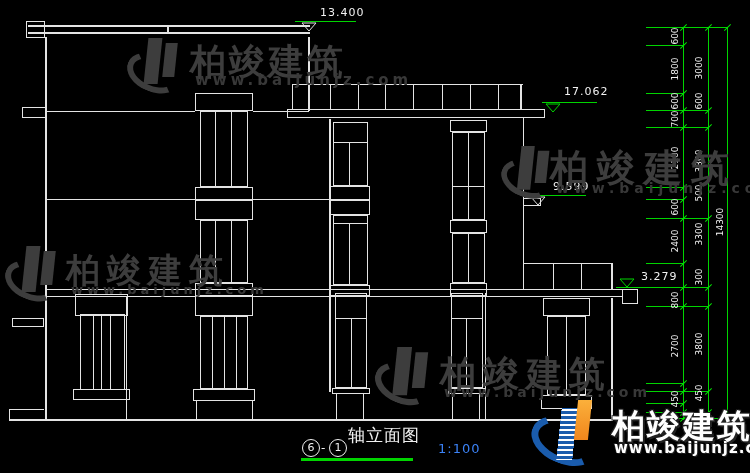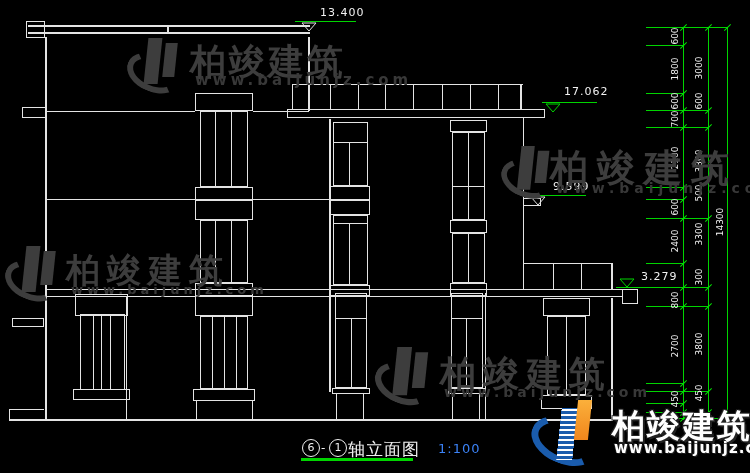--- a/index.html
+++ b/index.html
@@ -38,21 +38,21 @@
                background:linear-gradient(180deg,#fbb03b,#f0861c);transform:skewX(-6deg);}
   #brandlogo .bname{position:absolute;left:84px;top:6px;font-size:33px;font-weight:bold;color:#ffffff;
                letter-spacing:2px;white-space:nowrap;
                text-shadow:2px 2px 0 #222,-1px -1px 0 #222,1px -1px 0 #222,-1px 1px 0 #222;}
   #brandlogo .burl{position:absolute;left:86px;top:41px;font-size:15px;font-weight:bold;color:#ffffff;
                letter-spacing:1px;white-space:nowrap;
                text-shadow:1px 1px 0 #222,-1px -1px 0 #222;}
   
   .axis-circle{position:absolute;width:16px;height:16px;border:1px solid #f0f0f0;border-radius:50%;
                color:#f0f0f0;font-size:11px;line-height:16px;text-align:center;}
-  #title-name{position:absolute;left:348px;top:438px;font-size:17px;color:#f0f0f0;letter-spacing:1px;}
+  #title-name{position:absolute;left:348px;top:424px;font-size:17px;color:#f0f0f0;letter-spacing:1px;}
   #title-dash{position:absolute;left:321px;top:441px;font-size:12px;color:#f0f0f0;}
   #title-scale{position:absolute;left:438px;top:441px;font-size:13px;color:#3b82f6;letter-spacing:1px;}
   #title-underline{position:absolute;left:301px;top:458px;width:112px;height:3px;background:#00d400;}
 </style>
 </head>
 <body>
 
 <div id="stage">
 
   <div id="building">

